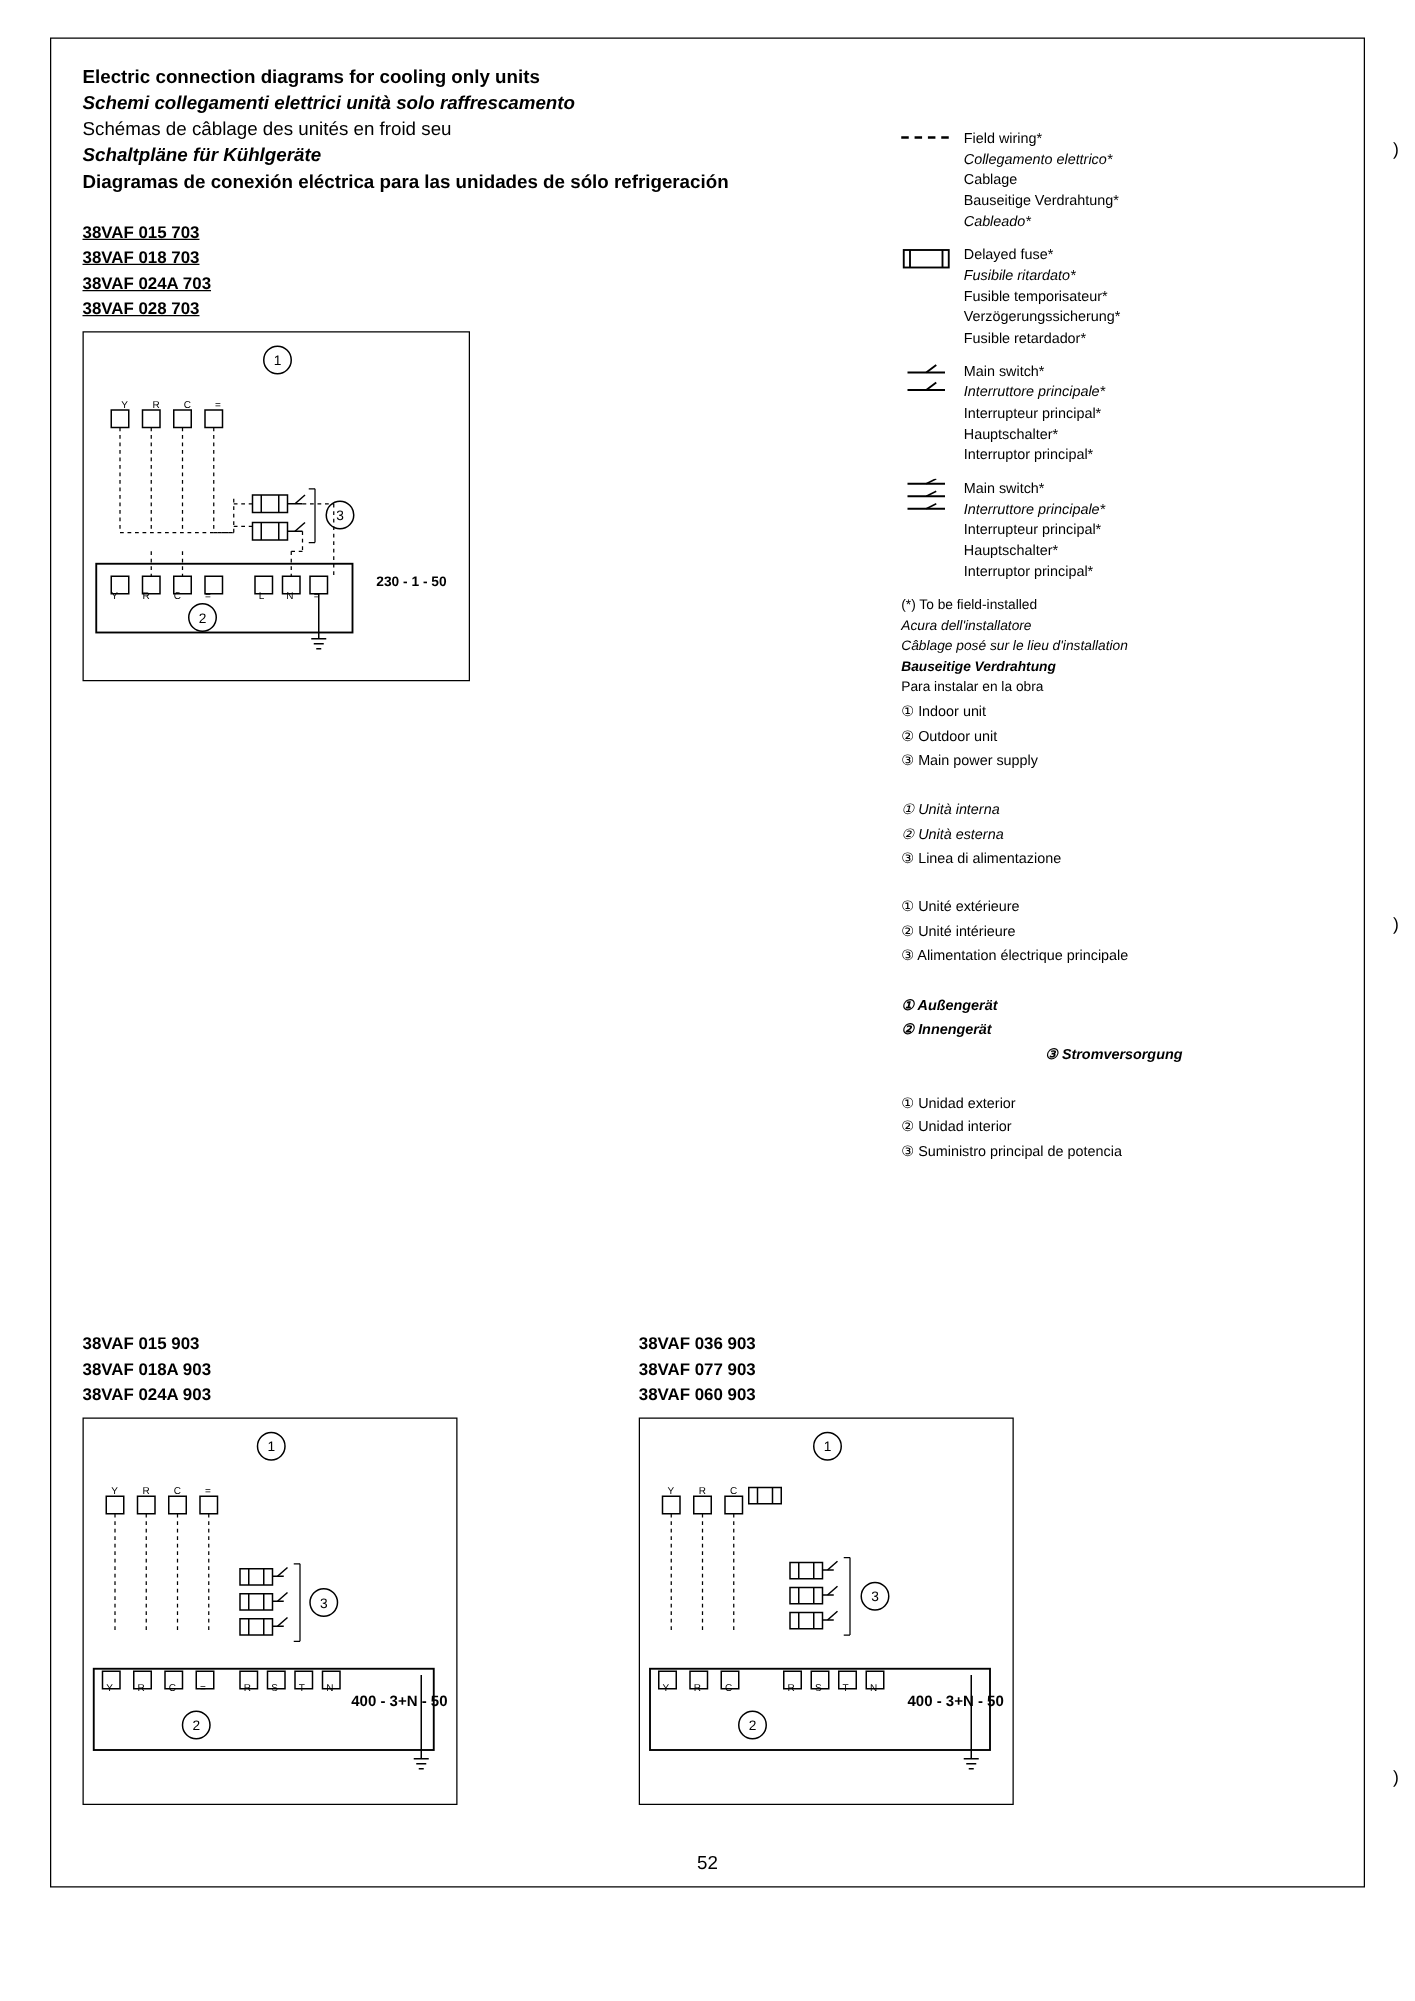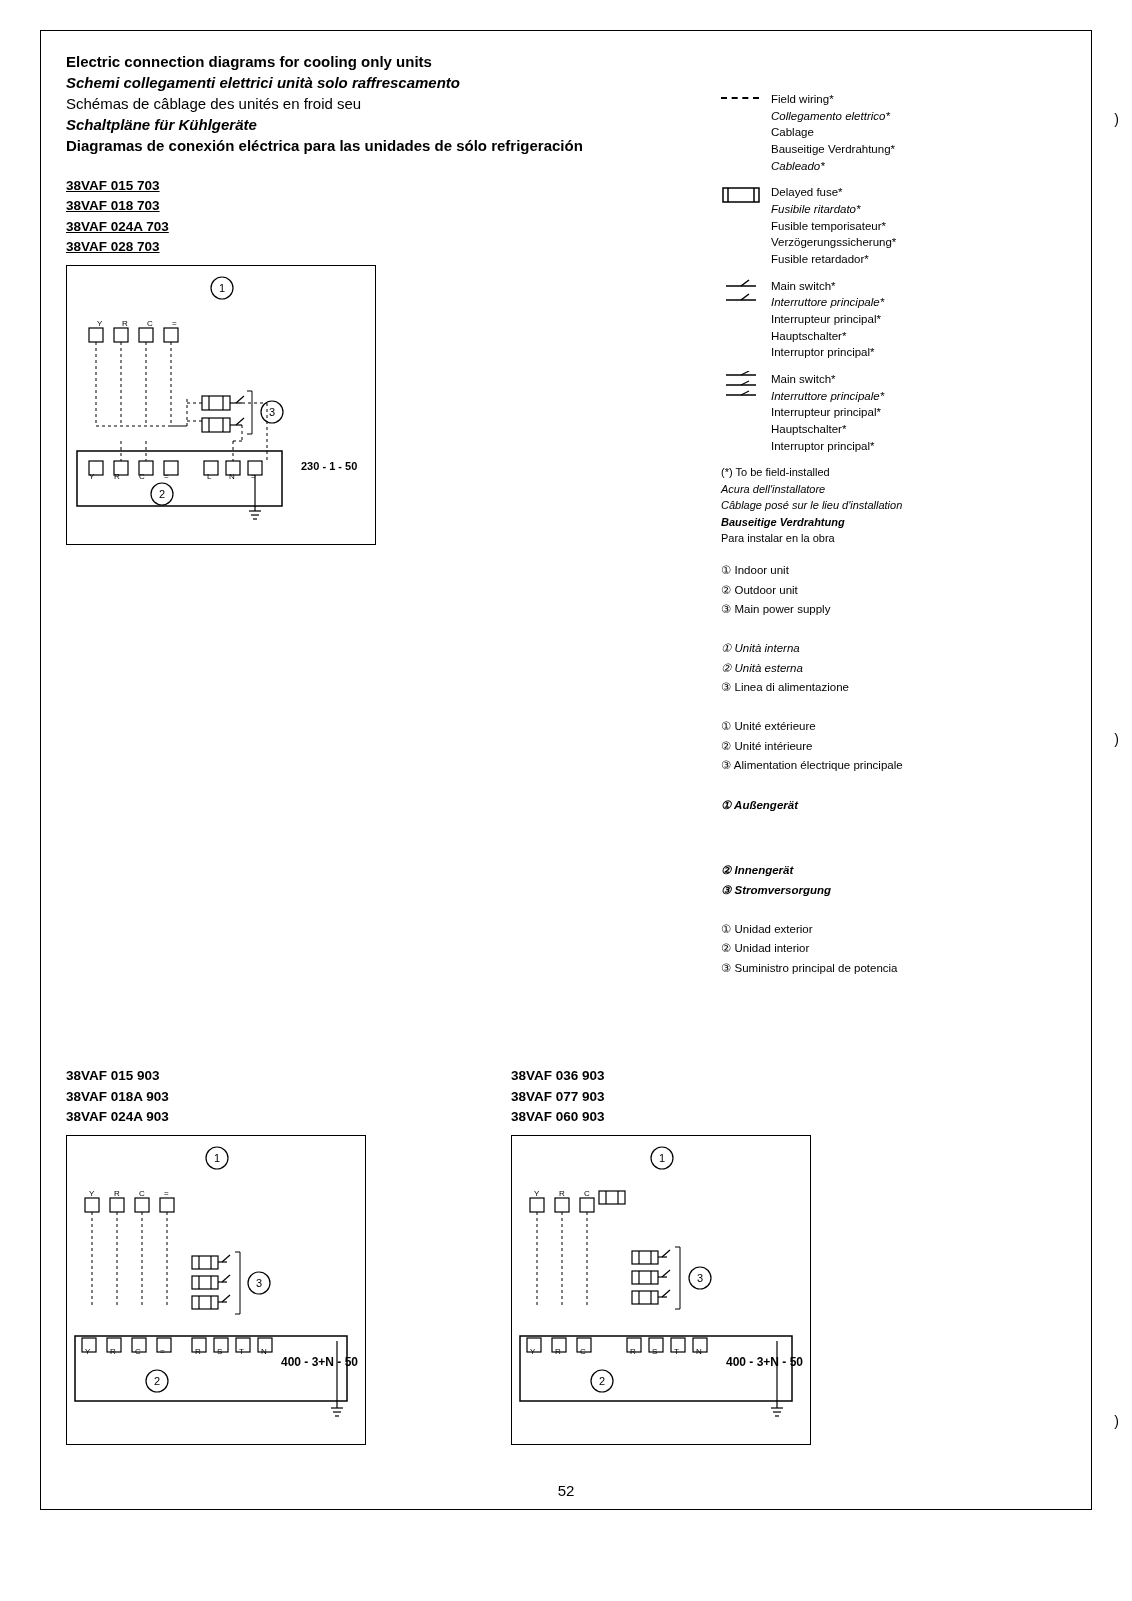--- a/index.html
+++ b/index.html
@@ -61,21 +61,21 @@
     }
     .title-line-normal {
       font-weight: normal;
       font-size: 15px;
       line-height: 1.4;
     }
 
     
     .legend-area {
       position: absolute;
-      top: 60px;
+      top: 72px;
       right: 30px;
       width: 340px;
       font-size: 11.5px;
       line-height: 1.45;
     }
     .legend-item {
       display: flex;
       align-items: flex-start;
       margin-bottom: 10px;
     }
@@ -303,22 +303,22 @@
       <br>
       <div style="font-style:italic;">① Unità interna</div>
       <div style="font-style:italic;">② Unità esterna</div>
       <div style="">③ Linea di alimentazione</div>
       <br>
       <div>① Unité extérieure</div>
       <div>② Unité intérieure</div>
       <div>③ Alimentation électrique principale</div>
       <br>
       <div style="font-style:italic;font-weight:bold;">① Außengerät</div>
-      <div style="font-style:italic;font-weight:bold;margin-top:46px;">② Innengerät</div>
-      <div style="font-style:italic;font-weight:bold;">③ Stromversorgung</div>
+      <div style="font-style:italic;font-weight:bold;">② Innengerät</div>
+      <div style="font-style:italic;font-weight:bold;text-align:center;">③ Stromversorgung</div>
       <br>
       <div>① Unidad exterior</div>
       <div>② Unidad interior</div>
       <div>③ Suministro principal de potencia</div>
     </div>
 
     <div style="display:flex; gap:55px; margin-top: 30px; position: absolute; bottom: 60px; left: 25px; right: 25px;">
 
       <div style="flex: 0 0 370px;">
         <div class="model-label">

